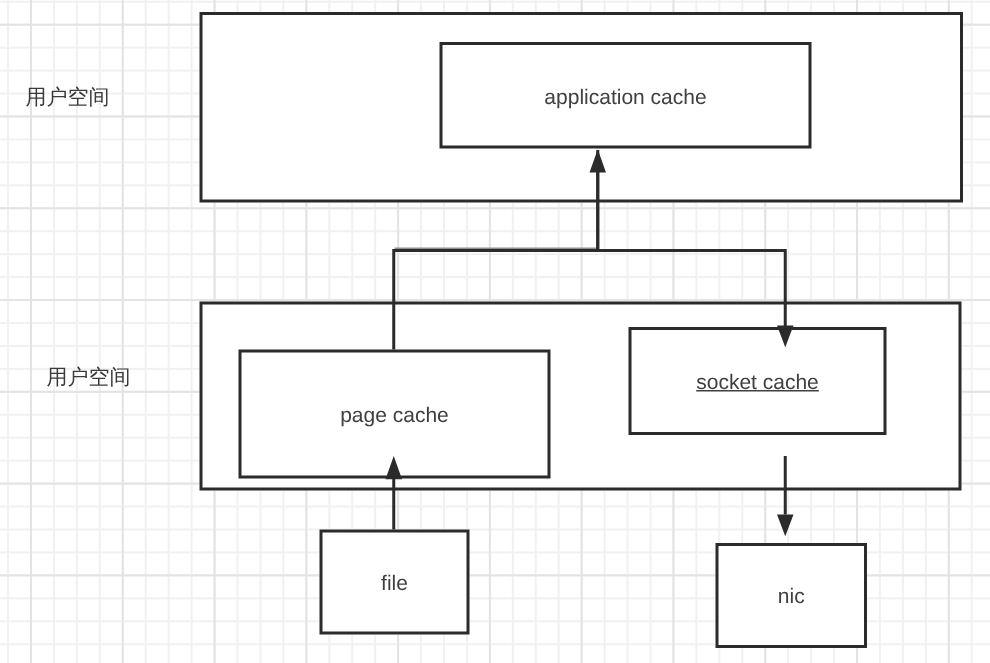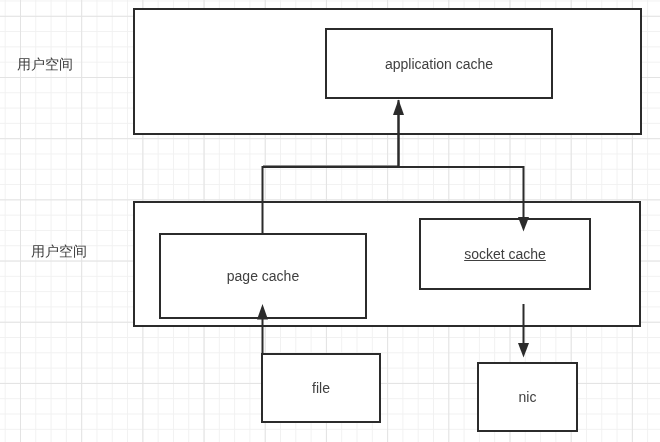--- a/index.html
+++ b/index.html
@@ -57,33 +57,33 @@
 
 <div id="canvas">
 
   <div class="space-label" style="left:17px;top:56px;">用户空间</div>
   <div class="space-label" style="left:31px;top:243px;">用户空间</div>
 
   <div class="shape container-shape" style="left:133px;top:8px;width:509px;height:127px;"></div>
 
   <div class="shape container-shape" style="left:133px;top:201px;width:508px;height:126px;"></div>
 
-  <div class="shape" style="left:293px;top:28px;width:228px;height:71px;margin-left:32px;">
+  <div class="shape" style="left:293px;top:28px;width:248px;height:71px;">
     <span>application cache</span>
   </div>
 
   <div class="shape" style="left:159px;top:233px;width:208px;height:86px;">
     <span>page cache</span>
   </div>
 
   <div class="shape" style="left:419px;top:218px;width:172px;height:72px;text-decoration:underline;">
     <span>socket cache</span>
   </div>
 
-  <div class="shape" style="left:213px;top:353px;width:120px;height:70px;margin-left:48px;">
+  <div class="shape" style="left:213px;top:353px;width:100px;height:70px;">
     <span>file</span>
   </div>
 
   <div class="shape" style="left:477px;top:362px;width:101px;height:70px;">
     <span>nic</span>
   </div>
 
   <svg id="wires" viewBox="0 0 660 442" xmlns="http://www.w3.org/2000/svg">
 
     <line x1="263" y1="165.5" x2="398" y2="165.5" stroke="#8f8f8f" stroke-width="1"></line>

